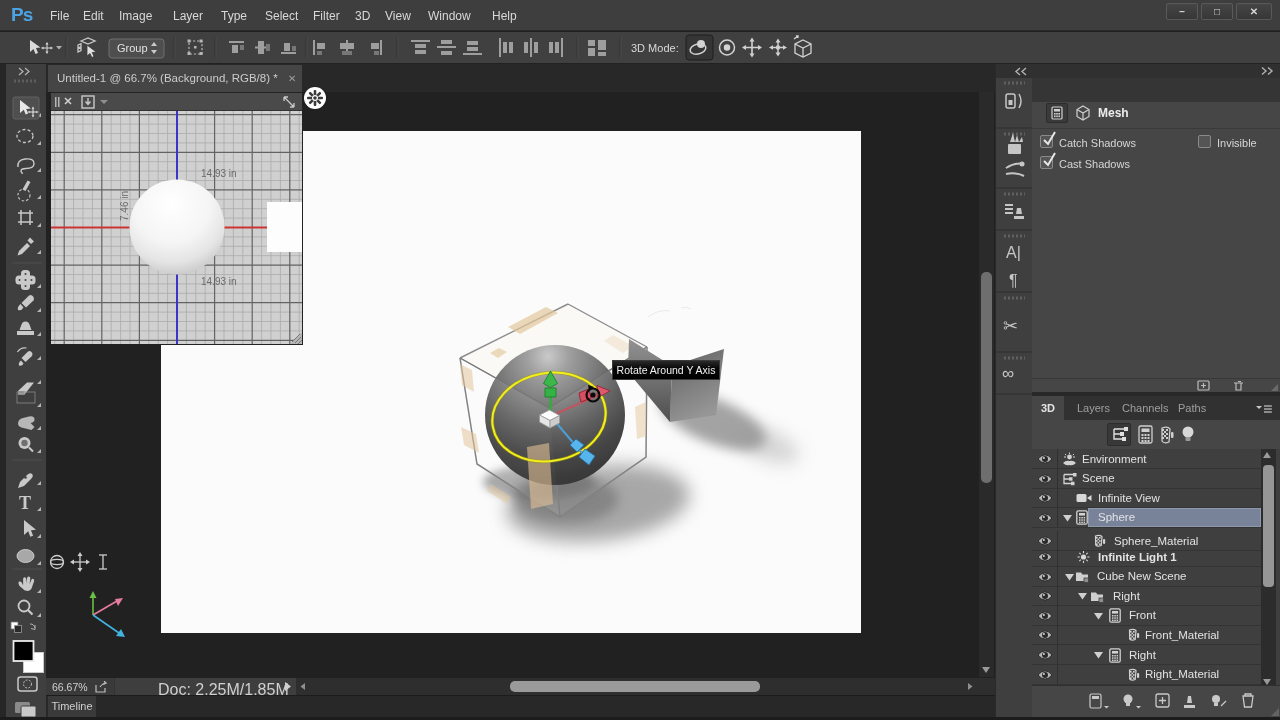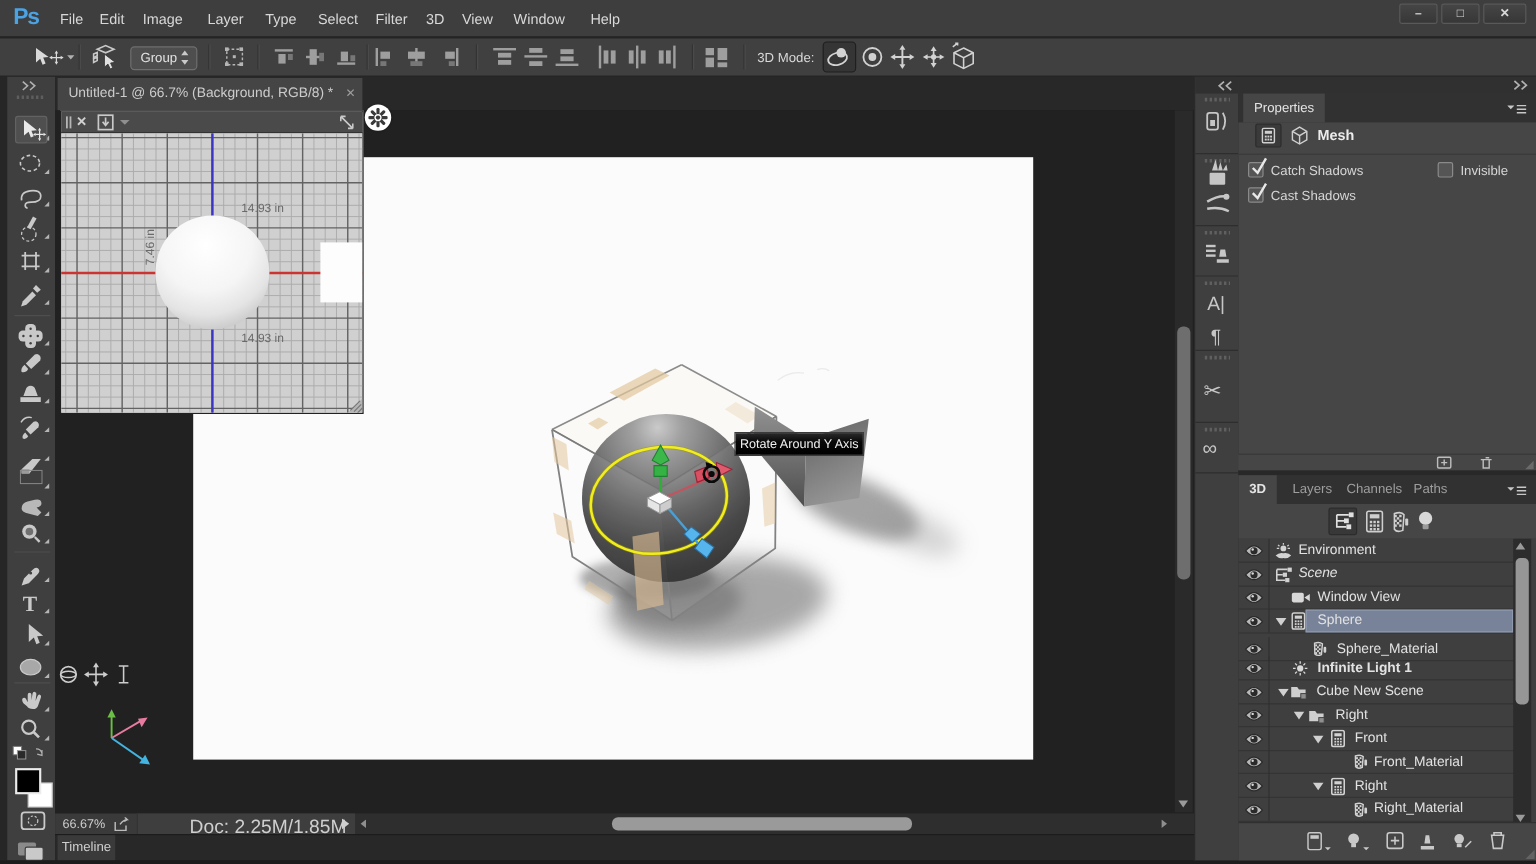--- a/index.html
+++ b/index.html
@@ -613,31 +613,20 @@
  </svg>
 </div>
 <div class="abs" id="rpanels">
 
  <div style="position:absolute;left:0;top:0;width:248px;height:14px;background:#303030">
   <svg width="248" height="14">
           <path d="M230 3.5 l4 3.5 -4 3.5 M236 3.5 l4 3.5 -4 3.5" stroke="#b0b0b0" stroke-width="1.4" fill="none"></path>
         </svg>
  </div>
 
- <div class="ptabrow" style="top:14px">
-  <div class="ptab active" style="left:4px">Properties</div>
-  <svg class="pmenu" style="top:9px" width="16" height="8">
-          <path d="M0 1 l3 3 3 -3z" fill="#c8c8c8"></path>
-          <g stroke="#c8c8c8" stroke-width="1.2">
-            <line x1="8" y1="1" x2="16" y2="1"></line>
-            <line x1="8" y1="4" x2="16" y2="4"></line>
-            <line x1="8" y1="7" x2="16" y2="7"></line>
-          </g>
-        </svg>
- </div>
  <div style="position:absolute;left:0;top:38px;width:248px;height:290px;background:#464646">
 
   <div style="position:absolute;left:14px;top:1px;width:22px;height:20px;background:#3a3a3a;border:1px solid #2c2c2c;border-radius:2px">
    <svg width="20" height="18" viewBox="0 0 20 18">
             <g fill="#d0d0d0">
               <rect x="5" y="3" width="10" height="12" rx="1" fill="none" stroke="#d0d0d0" stroke-width="1.2"></rect>
               <rect x="7" y="5" width="6" height="2.5"></rect>
               <g>
                 <rect x="7" y="9" width="1.6" height="1.6"></rect>
                 <rect x="9.2" y="9" width="1.6" height="1.6"></rect>
@@ -765,21 +754,21 @@
                 <line x1="4" y1="2" x2="5.2" y2="3.2"></line>
                 <line x1="13" y1="2" x2="11.8" y2="3.2"></line>
                 <line x1="3" y1="5" x2="5" y2="5"></line>
                 <line x1="12" y1="5" x2="14" y2="5"></line>
               </g>
               <path d="M2 11 q3 -3 6.5 -2 q4 -1 6.5 2 q-3 3 -6.5 2 q-3.5 1 -6.5 -2z"></path>
             </g>
           </svg>
           <span style="position:absolute;left:50px;top:3.5px;color:#e2e2e2">Environment</span>
         </div>
-<div class="trow" style="top:19.6px;font-style:italic;">
+<div class="trow" style="top:19.6px;">
           <svg style="position:absolute;left:5px;top:4px" width="16" height="12" viewBox="0 0 16 12">
             <path d="M1 6 Q8 -2.2 15 6 Q8 14.2 1 6z" fill="#b8b8b8" stroke="#2a2a2a" stroke-width="1"></path>
             <circle cx="8" cy="6" r="3" fill="#2a2a2a"></circle>
             <circle cx="6.9" cy="4.9" r="1" fill="#d8d8d8"></circle>
           </svg>
           <div style="position:absolute;left:25px;top:0;width:1px;height:19.6px;background:#303030"></div>
           <svg style="position:absolute;left:29px;top:3px" width="17" height="14" viewBox="0 0 17 14">
             <g stroke="#d2d2d2" stroke-width="1.3" fill="none">
               <path d="M3 2.5 h9 M3 2.5 v9 h7 M3 7 h5"></path>
             </g>
@@ -795,21 +784,21 @@
           <svg style="position:absolute;left:5px;top:4px" width="16" height="12" viewBox="0 0 16 12">
             <path d="M1 6 Q8 -2.2 15 6 Q8 14.2 1 6z" fill="#b8b8b8" stroke="#2a2a2a" stroke-width="1"></path>
             <circle cx="8" cy="6" r="3" fill="#2a2a2a"></circle>
             <circle cx="6.9" cy="4.9" r="1" fill="#d8d8d8"></circle>
           </svg>
           <div style="position:absolute;left:25px;top:0;width:1px;height:19.6px;background:#303030"></div>
           <svg style="position:absolute;left:44px;top:4px" width="16" height="12" viewBox="0 0 16 12">
             <rect x="0.5" y="2" width="10" height="8" rx="1.5" fill="#d8d8d8"></rect>
             <path d="M11 6 l4.5 -3 v6z" fill="#d8d8d8"></path>
           </svg>
-          <span style="position:absolute;left:66px;top:3.5px;color:#e2e2e2">Window View</span>
+          <span style="position:absolute;left:66px;top:3.5px;color:#e2e2e2">Infinite View</span>
         </div>
 <div class="trow" style="top:58.8px;">
           <svg style="position:absolute;left:5px;top:4px" width="16" height="12" viewBox="0 0 16 12">
             <path d="M1 6 Q8 -2.2 15 6 Q8 14.2 1 6z" fill="#b8b8b8" stroke="#2a2a2a" stroke-width="1"></path>
             <circle cx="8" cy="6" r="3" fill="#2a2a2a"></circle>
             <circle cx="6.9" cy="4.9" r="1" fill="#d8d8d8"></circle>
           </svg>
           <div style="position:absolute;left:25px;top:0;width:1px;height:19.6px;background:#303030"></div>
           <div style="position:absolute;left:56px;top:0.5px;width:173px;height:18.6px;background:#78839a;border:1px solid #8e99ad"></div>
           <svg style="position:absolute;left:31px;top:7px" width="10" height="7">

